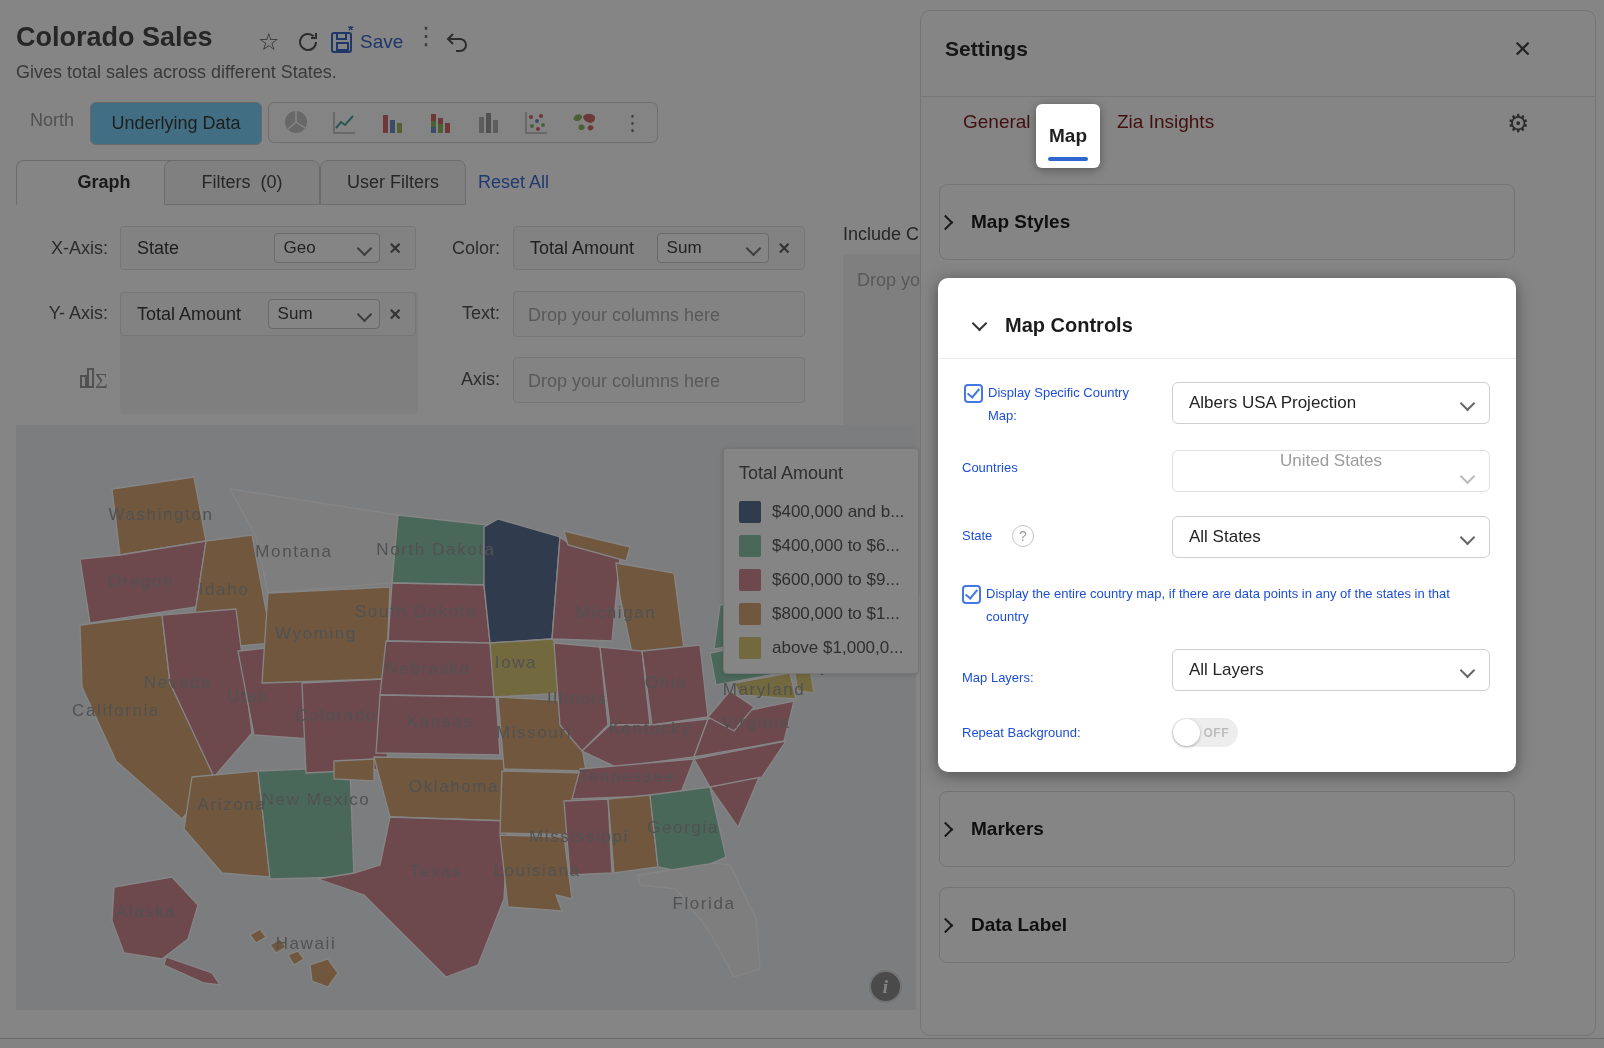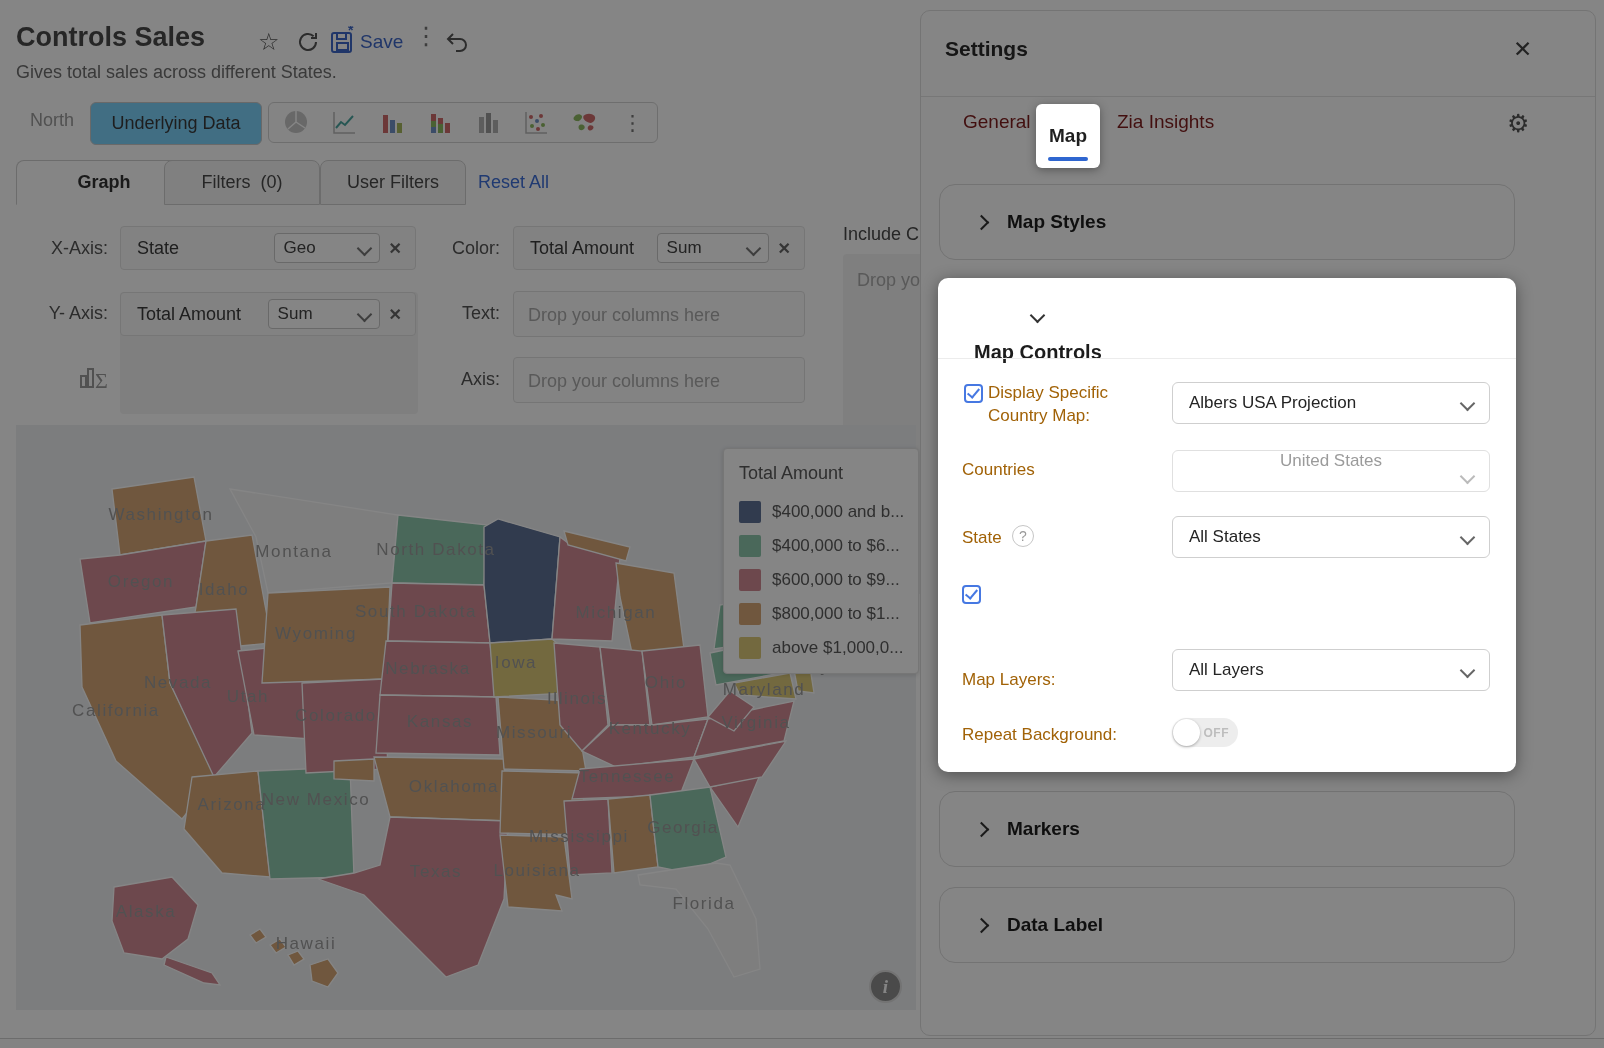--- a/index.html
+++ b/index.html
@@ -59,39 +59,39 @@
 
   
   .settings{left:920px;top:10px;width:676px;height:1026px;background:#fff;border:1px solid #dedede;
             border-radius:10px;box-sizing:border-box;}
   .set-title{left:24px;top:26px;font-size:21px;font-weight:bold;color:#2b2b2b;}
   .set-close{left:592px;top:26px;font-size:23px;color:#444;line-height:24px;}
   .set-div{left:0;top:85px;width:100%;height:1px;background:#e5e5e5;}
   .set-tab{top:100px;font-size:19px;color:#7f1d1d;}
   .gear-ic{left:586px;top:98px;font-size:25px;color:#555;}
 
-  .card{left:18px;width:576px;height:76px;border:1px solid #dcdcdc;border-radius:16px;background:#fff;
-        display:flex;align-items:center;padding-left:36px;box-sizing:border-box;gap:20px;}
+  .card{left:18px;width:576px;height:76px;border:1px solid #dcdcdc;border-radius:8px;background:#fff;
+        display:flex;align-items:center;box-sizing:border-box;gap:20px;}
   .card-label{font-size:19px;font-weight:bold;color:#1d1d1d;}
   .chev-r{width:9px;height:9px;border-right:2px solid #333;border-bottom:2px solid #333;transform:rotate(-45deg);}
   .chev-d{width:9px;height:9px;border-right:2px solid #333;border-bottom:2px solid #333;transform:rotate(45deg);margin-top:-4px;}
 
   
   .dim{position:absolute;inset:0;background:rgba(0,0,0,0.48);z-index:50;}
   .spot-tab{left:1036px;top:104px;width:64px;height:64px;background:#fff;border-radius:6px;z-index:60;
             box-shadow:0 2px 10px rgba(0,0,0,0.35);display:flex;align-items:center;justify-content:center;}
   .spot-tab .lab{font-size:19px;font-weight:bold;color:#1f1f1f;}
   .spot-underline{position:absolute;left:12px;right:12px;bottom:7px;height:4px;border-radius:2px;background:#2f66d0;}
 
   .spot-card{left:938px;top:278px;width:578px;height:494px;background:#fff;border-radius:10px;z-index:60;
              box-shadow:0 3px 16px rgba(0,0,0,0.4);}
-  .mc-head{position:absolute;left:36px;top:36px;display:flex;align-items:center;gap:20px;flex-direction:column;}
+  .mc-head{position:absolute;left:36px;top:36px;display:flex;align-items:center;gap:20px;}
   .mc-title{font-size:20px;font-weight:bold;color:#1c1c1c;}
   .mc-div{position:absolute;left:0;top:80px;width:100%;height:1px;background:#ececec;}
-  .mc-lbl{position:absolute;font-size:17px;color:#a16207;}
+  .mc-lbl{position:absolute;font-size:13px;color:#1d4ed8;}
   .mc-dd{position:absolute;left:234px;width:318px;height:42px;border:1px solid #cfcfcf;border-radius:6px;
          background:#fff;display:flex;align-items:center;padding:0 16px;box-sizing:border-box;font-size:17px;color:#242424;}
   .mc-dd .chev{border-color:#666;}
   .mc-dd.disabled{border-color:#e0e0e0;color:#9b9b9b;}
   .mc-dd.disabled .chev{border-color:#bbb;}
   .cb{position:absolute;width:19px;height:19px;border:2px solid #4678e2;border-radius:4px;background:#fff;box-sizing:border-box;}
   .cb.checked::after{content:"";position:absolute;left:4px;top:0px;width:5px;height:10px;
                      border:solid #4678e2;border-width:0 2px 2px 0;transform:rotate(40deg);}
   .help{position:absolute;width:22px;height:22px;border-radius:50%;border:1px solid #c6c6c6;color:#9a9a9a;
         font-size:14px;display:flex;align-items:center;justify-content:center;box-sizing:border-box;}
@@ -99,21 +99,21 @@
   .knob{position:absolute;left:1px;top:1px;width:27px;height:27px;border-radius:50%;background:#fff;
         box-shadow:0 1px 3px rgba(0,0,0,0.3);}
   .off-txt{position:absolute;right:9px;top:8px;font-size:12px;font-weight:bold;color:#bdbdbd;letter-spacing:0.5px;}
   .wrap2{line-height:23px;}
 </style>
 </head>
 <body>
 
 <div class="screen">
 
-  <div class="abs rpt-title">Controls Sales</div>
+  <div class="abs rpt-title">Colorado Sales</div>
   <span class="abs title-icon" style="left:258px;">☆</span>
   <span class="abs title-icon" style="left:296px;top:30px;"><svg width="24" height="24" viewBox="0 0 24 24">
         <path d="M20 12a8 8 0 1 1-2.4-5.7" fill="none" stroke="#555" stroke-width="2"></path>
         <path d="M20 3v5h-5" fill="none" stroke="#555" stroke-width="2"></path>
       </svg></span>
   <div class="abs save-wrap">
     <span><svg width="26" height="28" viewBox="0 0 26 28">
           <rect x="2" y="7" width="19" height="19" rx="2" fill="none" stroke="#3f68c9" stroke-width="2"></rect>
           <rect x="7" y="7" width="9" height="6" fill="none" stroke="#3f68c9" stroke-width="2"></rect>
           <rect x="7" y="17" width="11" height="7" fill="none" stroke="#3f68c9" stroke-width="2"></rect>
@@ -412,20 +412,21 @@
     </div>
 
     <div class="mc-lbl" style="left:24px;top:250px;">State</div>
     <span class="help" style="left:74px;top:247px;">?</span>
     <div class="mc-dd" style="top:238px;">
       <span>All States</span>
       <span class="chev"></span>
     </div>
 
     <span class="cb checked" style="left:24px;top:307px;" id="cb-entire"></span>
+    <div class="mc-lbl wrap2" style="left:48px;top:304px;width:500px;">Display the entire country map, if there are data points in any of the states in that country</div>
 
     <div class="mc-lbl" style="left:24px;top:392px;">Map Layers:</div>
     <div class="mc-dd" style="top:371px;">
       <span>All Layers</span>
       <span class="chev"></span>
     </div>
 
     <div class="mc-lbl" style="left:24px;top:447px;">Repeat Background:</div>
     <div class="toggle" style="top:440px;">
       <span class="knob"></span>

